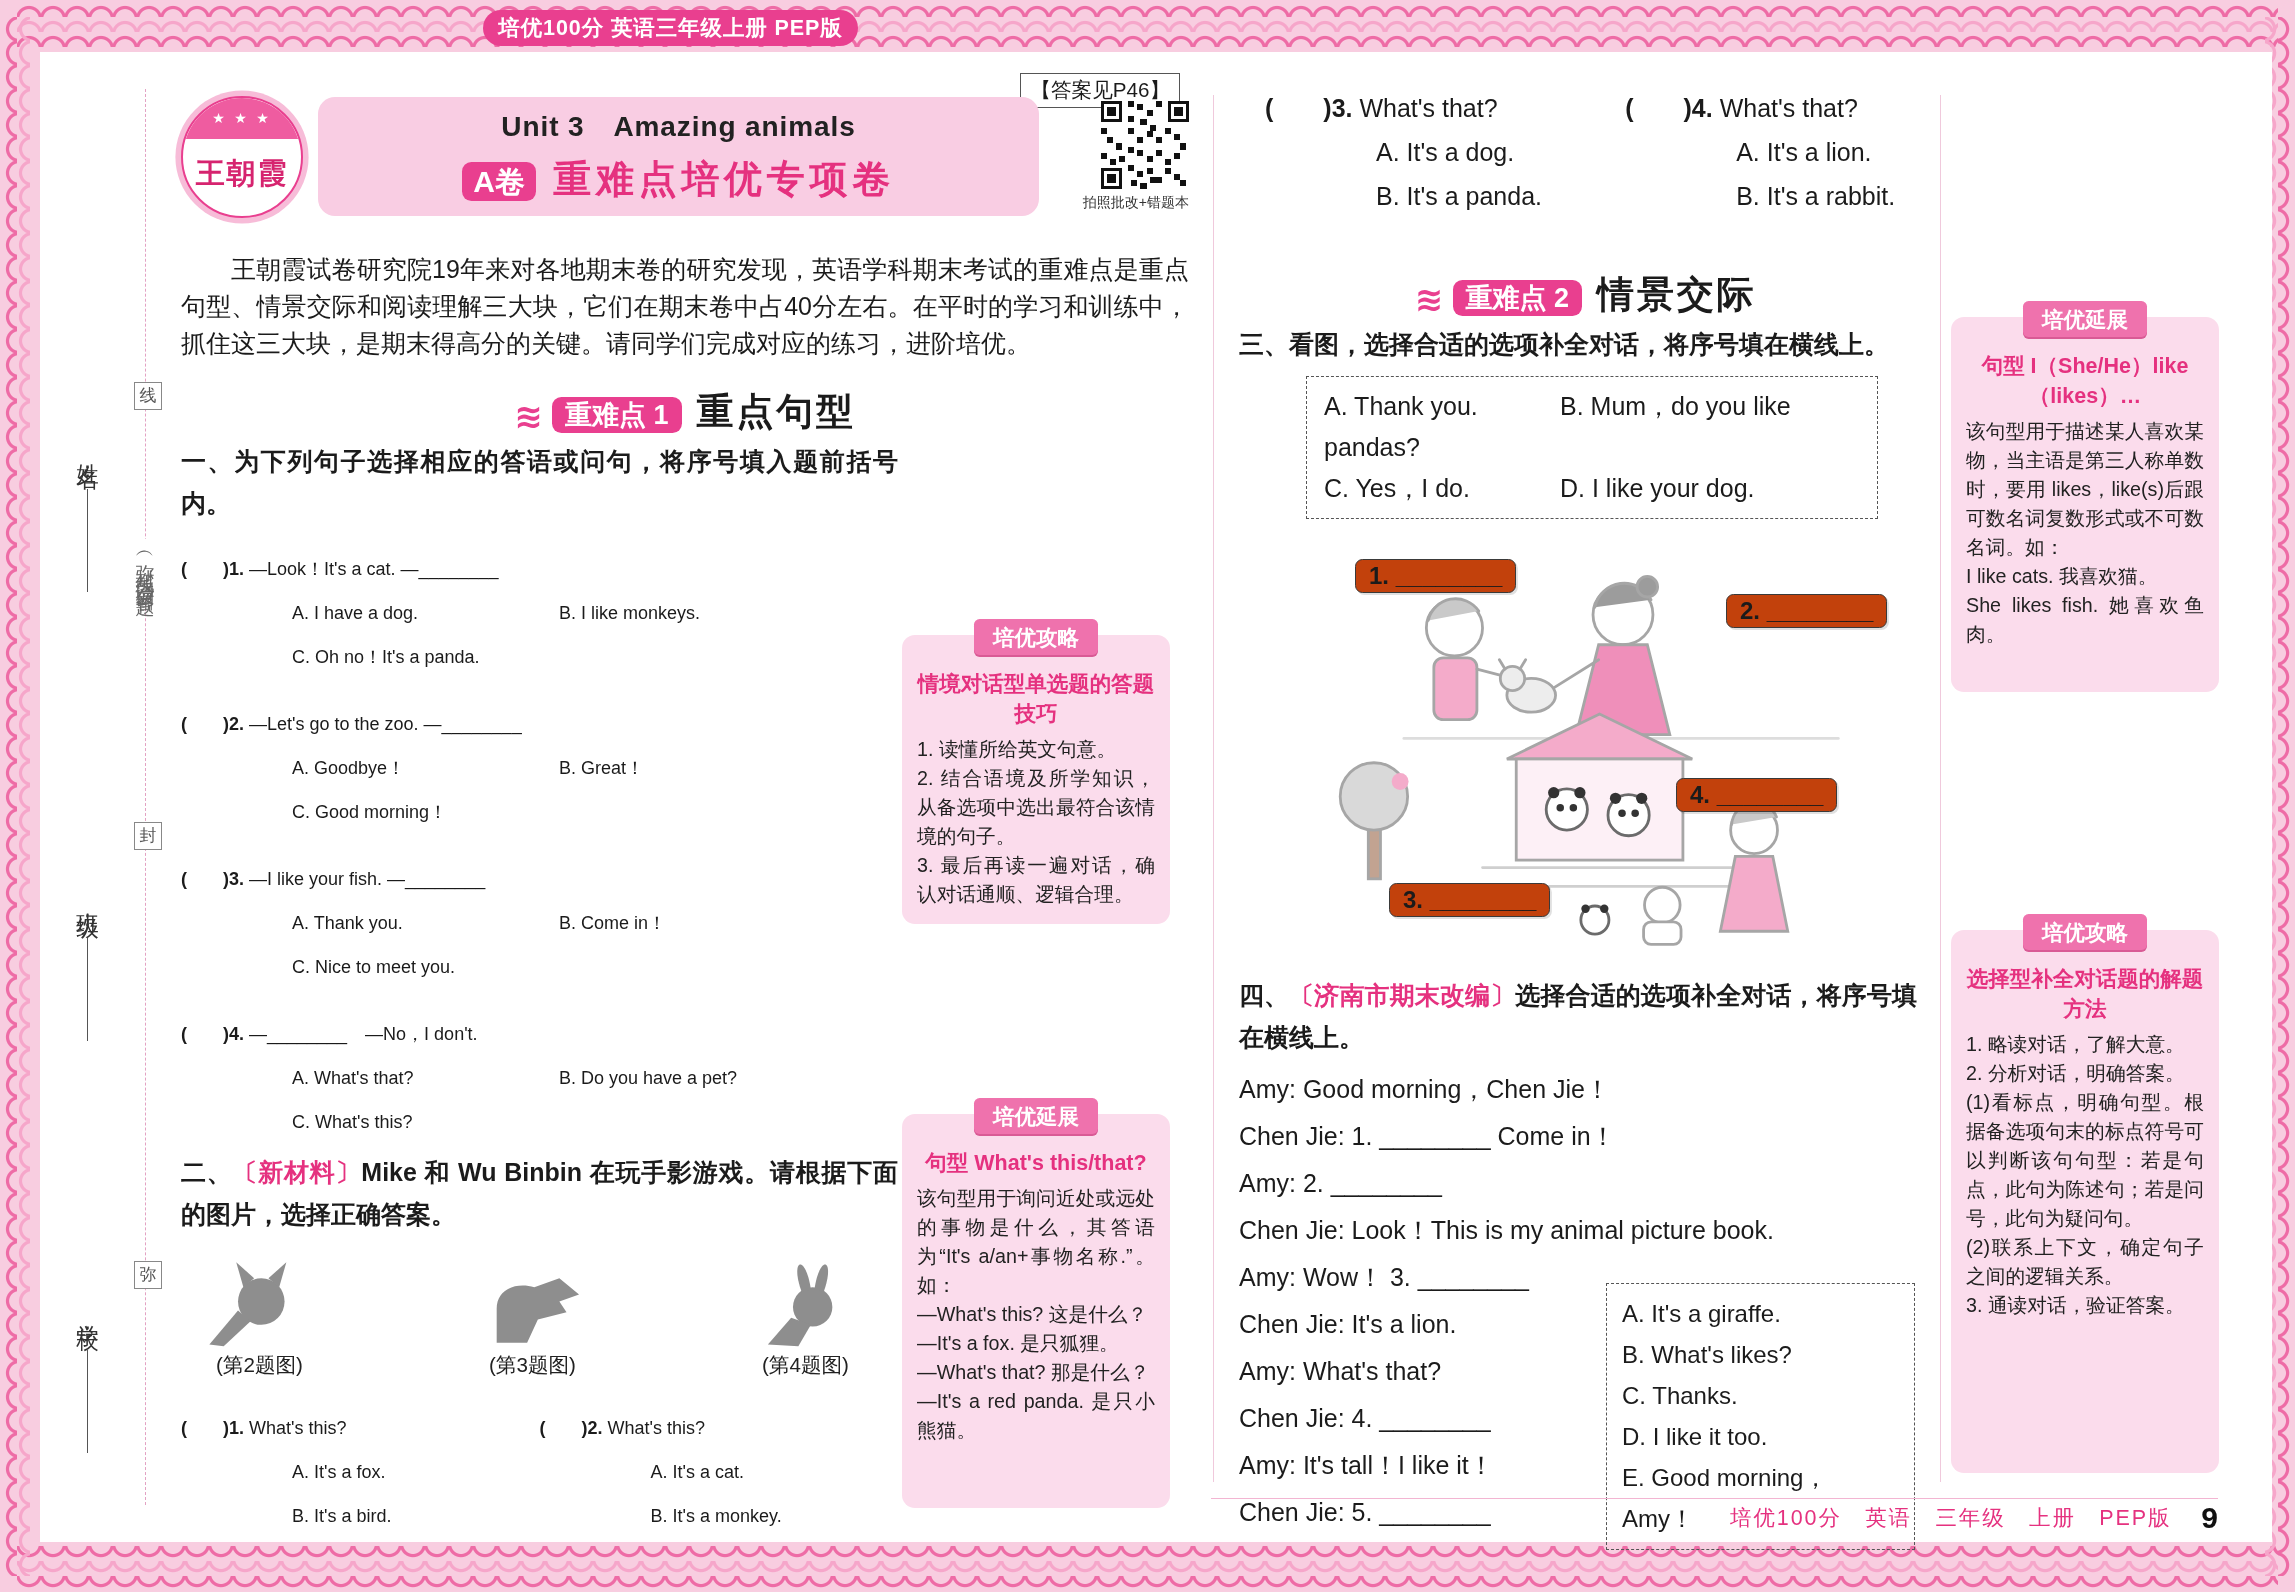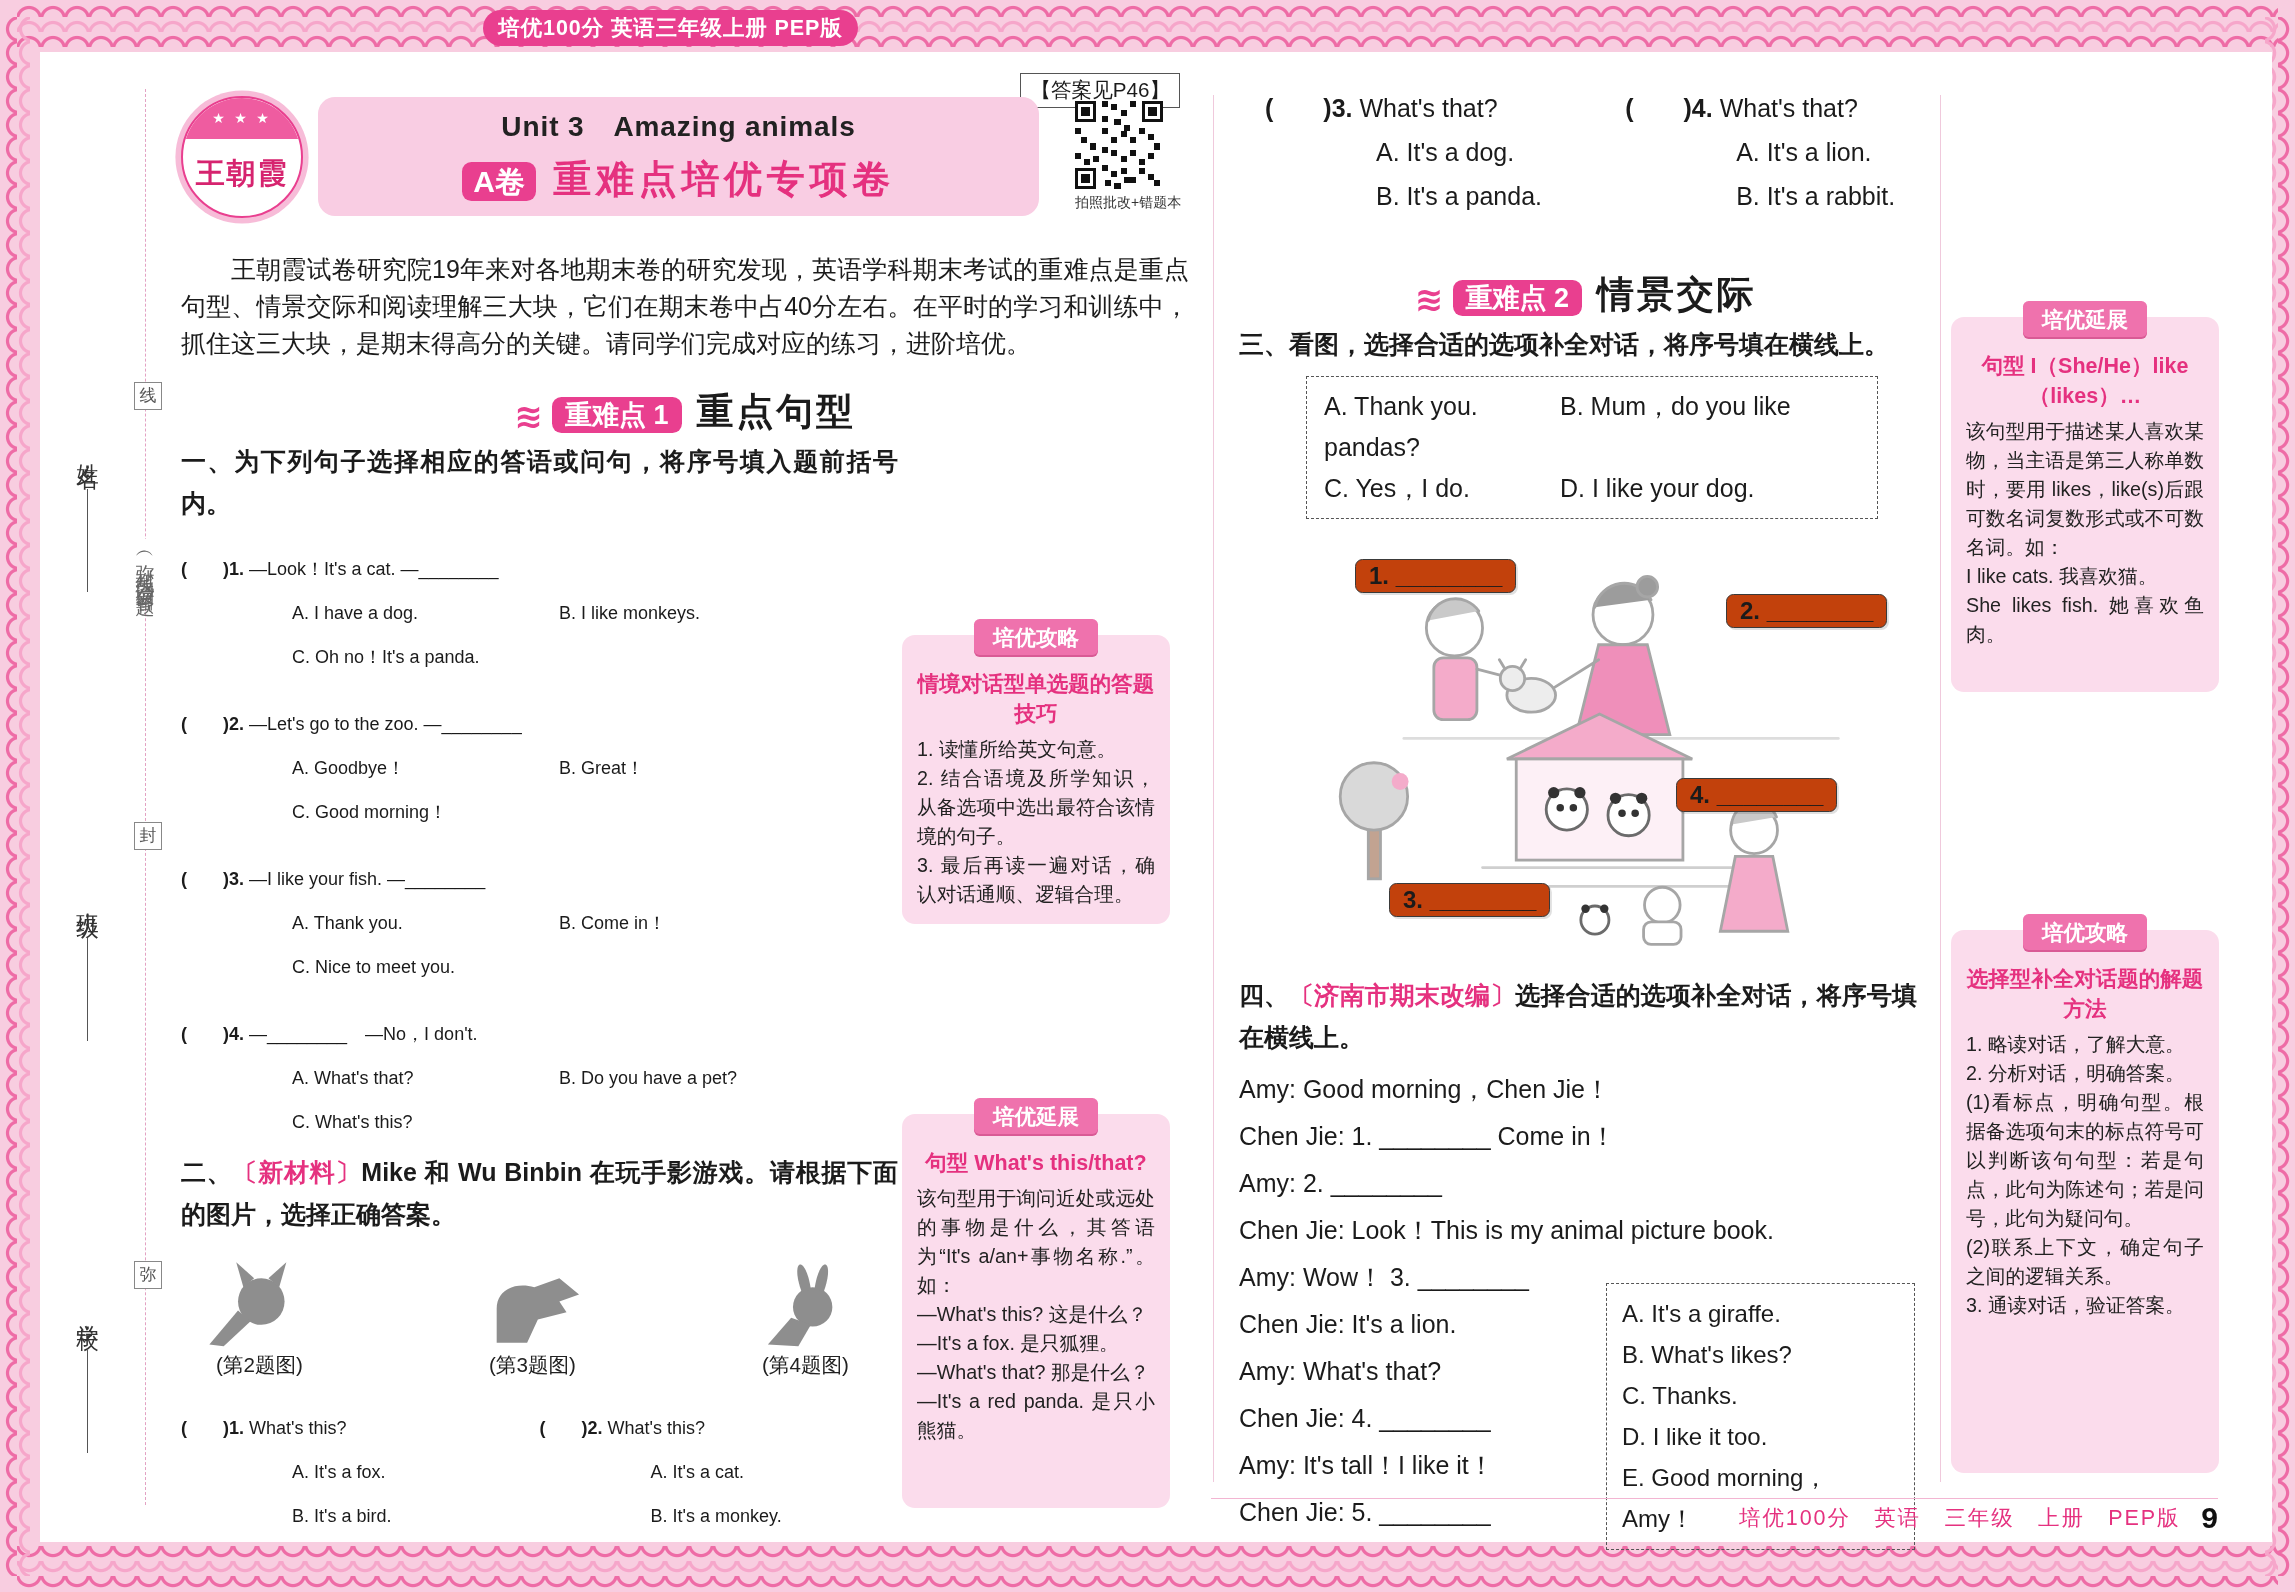--- a/index.html
+++ b/index.html
@@ -33,21 +33,21 @@
   .masthead{display:flex;align-items:center;height:141px;}
   .logo{width:118px;height:118px;flex:none;border:2.8px solid #e93f8f;border-radius:50%;overflow:hidden;
     box-shadow:0 0 0 5.6px #f7bcd8;background:#fff;}
   .logo-top{height:41px;background:#ef5ca0;color:#fff;text-align:center;font-size:14px;line-height:41px;letter-spacing:2.8px;}
   .logo-bot{height:71px;display:flex;align-items:center;justify-content:center;color:#d6246f;font-weight:bold;font-size:29px;letter-spacing:1.9px;}
   .mast-panel{flex:1;margin:0 15px;background:#f9cde3;border-radius:17px;padding:11.2px 0;text-align:center;}
   .unit-line{font-size:28px;font-weight:bold;color:#222;letter-spacing:0.9px;}
   .paper-line{margin-top:7.5px;}
   .vol-badge{background:#e93f8f;color:#fff;border-radius:9.4px;padding:2.8px 11.2px;font-size:30px;font-weight:bold;margin-right:13px;}
   .paper-title{font-size:38px;font-weight:bold;color:#e5317f;letter-spacing:4.7px;}
-  .qr-wrap{width:114px;text-align:left;flex:none;margin-left:21px;}
+  .qr-wrap{width:114px;text-align:right;flex:none;margin-left:21px;}
   .qr{width:88px;height:88px;}
   .qr-cap{font-size:14px;color:#333;margin-top:2.8px;white-space:nowrap;}
 
   .intro{margin-top:24px;font-size:25px;line-height:37px;text-indent:2em;text-align:justify;}
 
   .sec-head{text-align:center;margin-top:24px;height:45px;}
   .wave-ic{color:#e93f8f;font-size:34px;font-weight:bold;vertical-align:-3.7px;margin-right:9.4px;}
   .sec-badge{background:#e93f8f;color:#fff;font-size:27px;font-weight:bold;padding:2.8px 13px;border-radius:9.4px;}
   .sec-title{font-size:37px;font-weight:bold;margin-left:15px;letter-spacing:2.8px;}
 
@@ -87,21 +87,21 @@
   .scene-svg{position:absolute;left:0;top:0;width:588px;height:412px;}
   .callout{position:absolute;background:#c2410c;border:1.9px solid #3a3a3a;border-radius:7.5px;padding:1.9px 13px;
     font-size:24px;font-weight:bold;white-space:nowrap;box-shadow:1.9px 1.9px 0 rgba(0,0,0,.12);}
   .p4wrap{position:relative;margin-top:7.5px;height:473px;}
   .dlg{font-size:25px;line-height:47px;}
   .p4box{position:absolute;left:367px;top:217px;width:277px;border:1.9px dashed #555;padding:9.4px 15px;
     font-size:24px;line-height:41px;}
 
   
   .footrule{position:absolute;left:1171px;right:54px;bottom:43px;border-top:1.9px solid #f3b5d2;}
-  .footer{position:absolute;right:54px;bottom:7.5px;display:flex;align-items:center;gap:21px;}
+  .footer{position:absolute;right:54px;bottom:7.5px;display:flex;align-items:center;gap:30px;}
   .footer-text{color:#e5317f;font-size:21.5px;letter-spacing:1.9px;}
   .footer-page{font-size:30px;font-weight:bold;color:#111;}
 </style>
 </head>
 <body>
 
 <div class="canvas">
 
   <div class="sc-h" style="--c:#ee6ca6;top:3.7px"></div>
   <div class="sc-h" style="--c:#f6a6ca;top:19px"></div>

